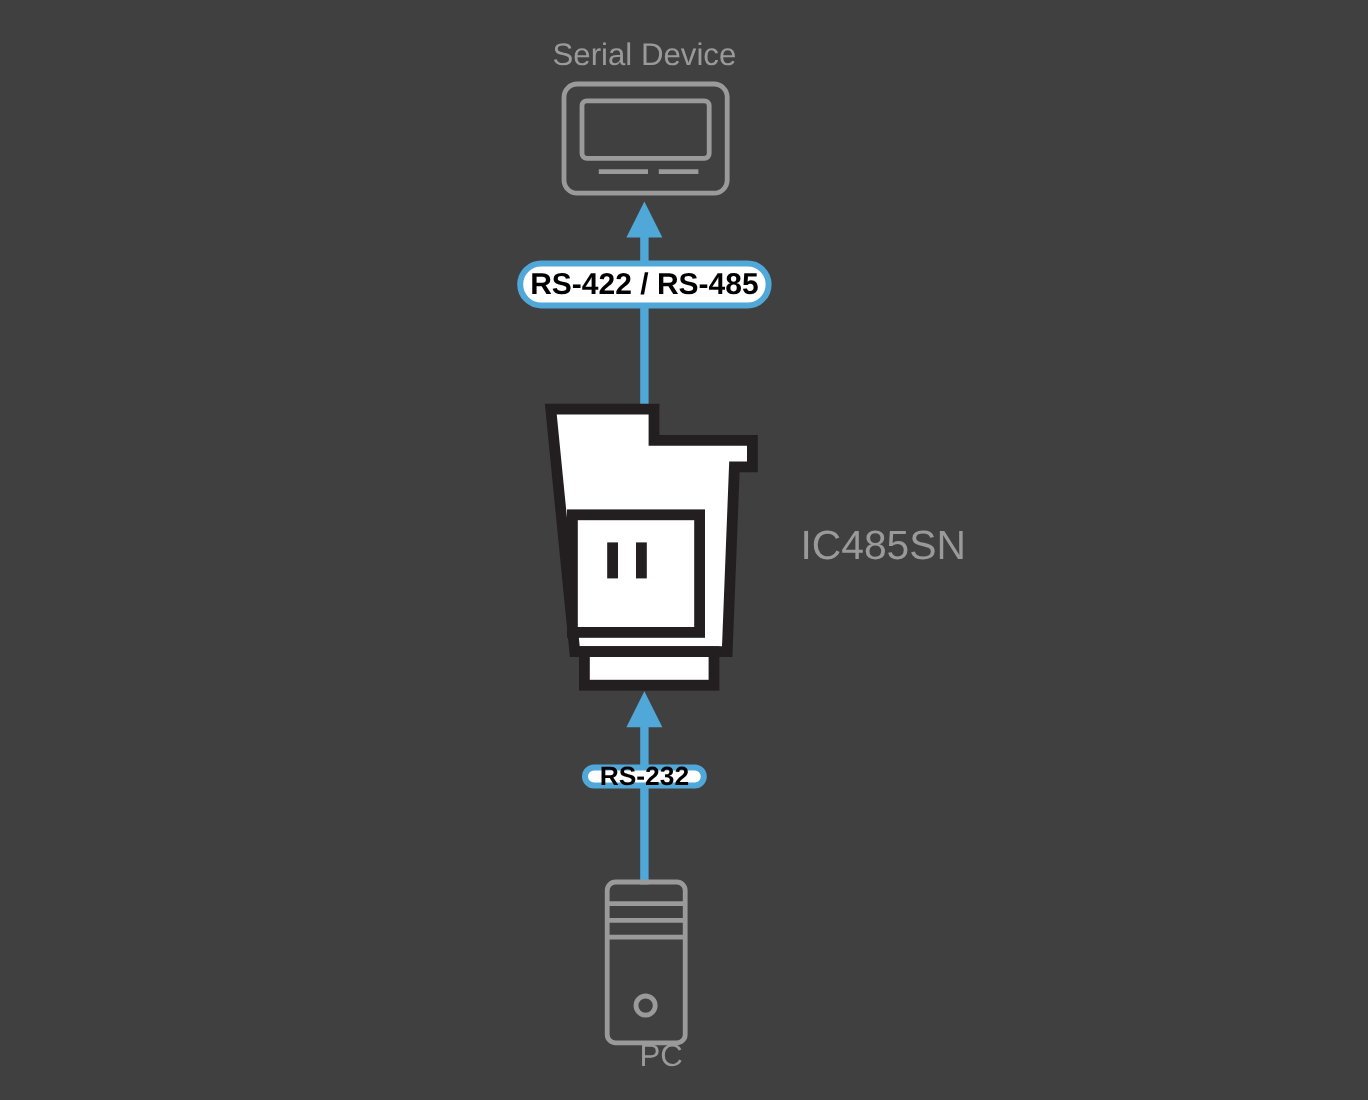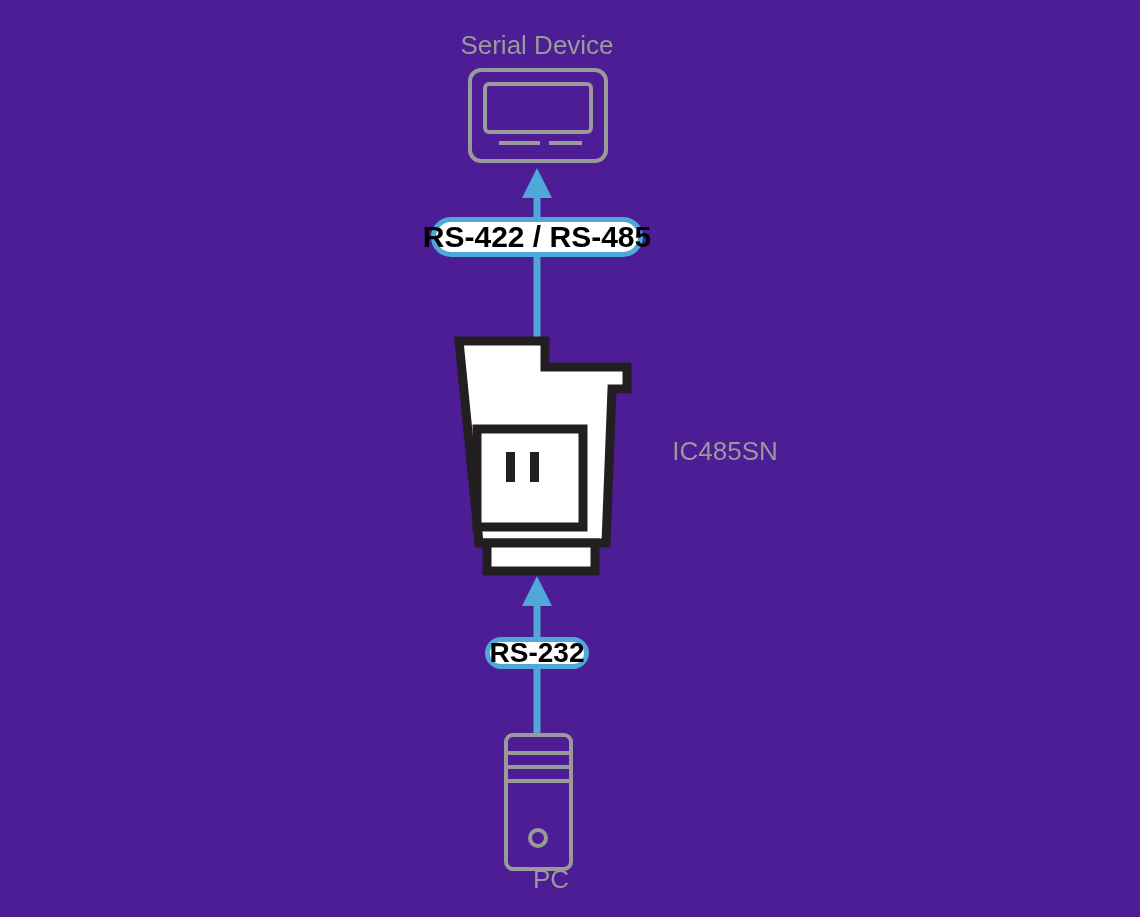--- a/index.html
+++ b/index.html
@@ -9,52 +9,52 @@
     --pill-bg:#FFFFFF;
     --pill-text:#000000;
   }
   *{margin:0;padding:0;box-sizing:border-box;}
   html,body{background:#ffffff;}
   body{font-family:"Liberation Sans",sans-serif;}
   .canvas{
     position:relative;
     width:1140px;
     height:917px;
-    background:#4c1d95;
+    background:#404040;
     overflow:hidden;
   }
   .shapes{position:absolute;left:0;top:0;z-index:1;}
   .gray-stroke{stroke:var(--icon-gray);fill:none;}
   .blue-line{stroke:var(--accent-blue);stroke-width:7;fill:none;}
   .blue-fill{fill:var(--accent-blue);stroke:none;}
   .black-shape{fill:#ffffff;stroke:var(--adapter-black);stroke-width:9;stroke-linejoin:miter;}
   .black-slot{fill:var(--adapter-black);stroke:none;}
   .label{
     position:absolute;
     color:var(--icon-gray);
     z-index:2;
     text-align:center;
   }
   .label-serial{left:427px;top:30px;width:220px;font-size:26px;}
-  .label-adapter{left:645px;top:436px;width:160px;font-size:26px;text-align:center;}
+  .label-adapter{left:645px;top:436px;width:160px;font-size:34px;text-align:right;}
   .label-pc{left:501px;top:864px;width:100px;font-size:26px;}
   .pill{
     position:absolute;
     z-index:3;
     display:flex;
     align-items:center;
     justify-content:center;
     background:var(--pill-bg);
     border:5px solid var(--accent-blue);
     color:var(--pill-text);
     font-weight:bold;
     white-space:nowrap;
   }
-  .pill-top{left:431px;top:217px;width:212px;height:40px;border-radius:22px;font-size:30px;}
-  .pill-bottom{left:485px;top:637px;width:104px;height:32px;border-radius:20px;font-size:28px;}
+  .pill-top{left:431px;top:217px;width:212px;height:40px;border-radius:22px;font-size:25px;}
+  .pill-bottom{left:485px;top:637px;width:104px;height:20px;border-radius:20px;font-size:22px;}
 </style>
 </head>
 <body>
 
 <div class="canvas">
 
   <svg class="shapes" width="1140" height="917" viewBox="0 0 1140 917">
 
     <g>
       <rect class="gray-stroke" x="470" y="70" width="136" height="91" rx="11" stroke-width="4"></rect>

